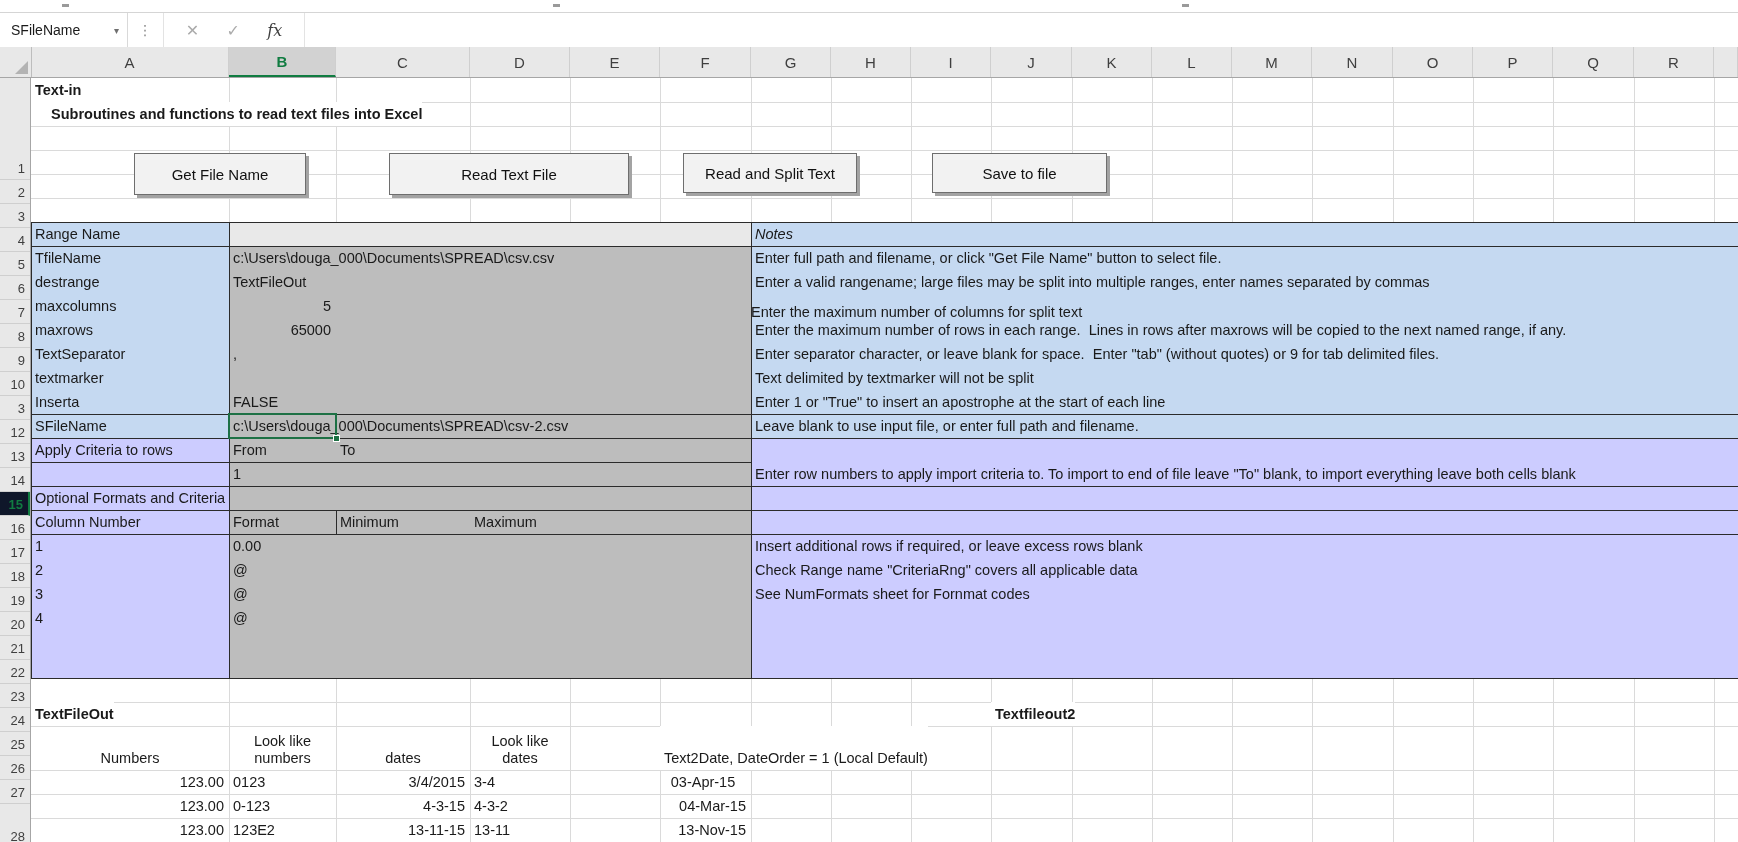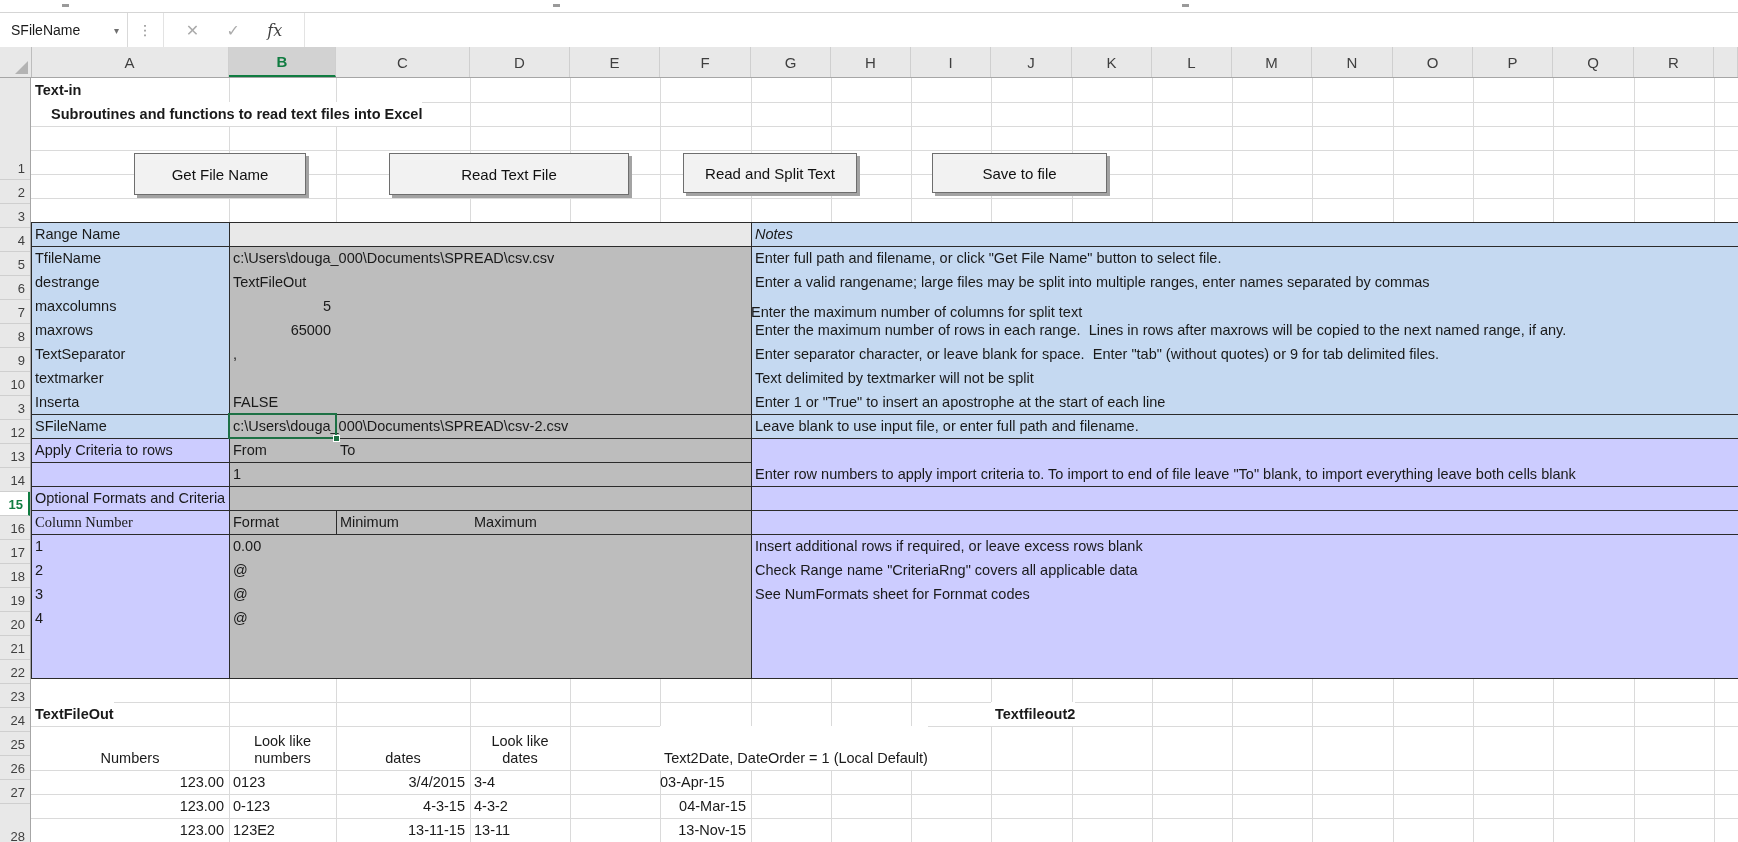--- a/index.html
+++ b/index.html
@@ -25,21 +25,21 @@
   .colhdr{position:absolute;left:0;top:47px;width:100%;height:31px;background:#e8e8e8;border-bottom:1px solid #a6a6a6;box-sizing:border-box;}
   .corner{position:absolute;left:0;top:0;width:31px;height:30px;border-right:1px solid #bdbdbd;}
   .corner-tri{position:absolute;right:3px;bottom:3px;width:0;height:0;border-left:13px solid transparent;border-bottom:13px solid #b3b3b3;}
   .ch{position:absolute;top:0;height:30px;box-sizing:border-box;border-right:1px solid #cfcfcf;
       display:flex;align-items:center;justify-content:center;font-size:15px;color:#3f3f3f;}
   .ch.sel{background:#d2d2d2;border-bottom:2px solid #107c41;color:#107c41;font-weight:bold;}
   
   .rowhdr{position:absolute;left:0;top:78px;width:31px;height:764px;background:#e8e8e8;border-right:1px solid #a6a6a6;box-sizing:border-box;}
   .rh{position:absolute;left:0;width:30px;box-sizing:border-box;border-bottom:1px solid #cfcfcf;
       display:flex;align-items:flex-end;justify-content:flex-end;padding:0 5px 3px 0;font-size:13px;color:#3f3f3f;}
-  .rh.sel{background:#ffffff;color:#107c41;font-weight:bold;border-right:2px solid #107c41;}
+  .rh.sel{background:#0f172a;color:#107c41;font-weight:bold;border-right:2px solid #107c41;}
   
   .layer{position:absolute;left:0;top:0;width:1738px;height:842px;}
   .gv{position:absolute;width:1px;background:#dadada;}
   .gh{position:absolute;height:1px;background:#dadada;}
   .fill{position:absolute;}
   .bl{position:absolute;background:#2b2b2b;}
   .cell{position:absolute;font-size:14.5px;white-space:pre;}
   .cell.b{font-weight:bold;}
   .cell.flexcell{display:flex;align-items:flex-end;padding-bottom:3px;box-sizing:border-box;line-height:17px;white-space:pre-line;}
   
@@ -233,21 +233,21 @@
       <div class="cell" style="left: 751px; top: 390px; height: 24px; padding-left: 4px; line-height: 24px;">Enter 1 or "True" to insert an apostrophe at the start of each line</div>
       <div class="cell" style="left: 31px; top: 414px; height: 24px; padding-left: 4px; line-height: 24px;">SFileName</div>
       <div class="cell" style="left: 229px; top: 414px; height: 24px; padding-left: 4px; line-height: 24px;">c:\Users\douga_000\Documents\SPREAD\csv-2.csv</div>
       <div class="cell" style="left: 751px; top: 414px; height: 24px; padding-left: 4px; line-height: 24px;">Leave blank to use input file, or enter full path and filename.</div>
       <div class="cell" style="left: 31px; top: 438px; height: 24px; padding-left: 4px; line-height: 24px;">Apply Criteria to rows</div>
       <div class="cell" style="left: 229px; top: 438px; height: 24px; padding-left: 4px; line-height: 24px;">From</div>
       <div class="cell" style="left: 336px; top: 438px; height: 24px; padding-left: 4px; line-height: 24px;">To</div>
       <div class="cell" style="left: 229px; top: 462px; height: 24px; padding-left: 4px; line-height: 24px;">1</div>
       <div class="cell" style="left: 751px; top: 462px; height: 24px; padding-left: 4px; line-height: 24px;">Enter row numbers to apply import criteria to. To import to end of file leave "To" blank, to import everything leave both cells blank</div>
       <div class="cell" style="left: 31px; top: 486px; height: 24px; padding-left: 4px; line-height: 24px;">Optional Formats and Criteria</div>
-      <div class="cell" style="left: 31px; top: 510px; height: 24px; padding-left: 4px; line-height: 24px; font-family: Liberation Serif, serif;">Column Number</div>
+      <div class="cell" style="left: 31px; top: 510px; height: 24px; padding-left: 4px; line-height: 24px;">Column Number</div>
       <div class="cell" style="left: 229px; top: 510px; height: 24px; padding-left: 4px; line-height: 24px;">Format</div>
       <div class="cell" style="left: 336px; top: 510px; height: 24px; padding-left: 4px; line-height: 24px;">Minimum</div>
       <div class="cell" style="left: 470px; top: 510px; height: 24px; padding-left: 4px; line-height: 24px;">Maximum</div>
       <div class="cell" style="left: 31px; top: 534px; height: 24px; padding-left: 4px; line-height: 24px;">1</div>
       <div class="cell" style="left: 229px; top: 534px; height: 24px; padding-left: 4px; line-height: 24px; text-align: right;">0.00</div>
       <div class="cell" style="left: 751px; top: 534px; height: 24px; padding-left: 4px; line-height: 24px;">Insert additional rows if required, or leave excess rows blank</div>
       <div class="cell" style="left: 31px; top: 558px; height: 24px; padding-left: 4px; line-height: 24px;">2</div>
       <div class="cell" style="left: 229px; top: 558px; height: 24px; padding-left: 4px; line-height: 24px;">@</div>
       <div class="cell" style="left: 751px; top: 558px; height: 24px; padding-left: 4px; line-height: 24px;">Check Range name "CriteriaRng" covers all applicable data</div>
       <div class="cell" style="left: 31px; top: 582px; height: 24px; padding-left: 4px; line-height: 24px;">3</div>
@@ -261,21 +261,21 @@
       <div class="cell flexcell" style="left: 229px; top: 726px; height: 44px; width: 107px; text-align: center; justify-content: center;">Look like
 numbers</div>
       <div class="cell flexcell" style="left: 336px; top: 726px; height: 44px; width: 134px; text-align: center; justify-content: center;">dates</div>
       <div class="cell flexcell" style="left: 470px; top: 726px; height: 44px; width: 100px; text-align: center; justify-content: center;">Look like
 dates</div>
       <div class="cell flexcell" style="left: 660px; top: 726px; height: 44px; padding-left: 4px; justify-content: flex-start; background: rgb(255, 255, 255);">Text2Date, DateOrder = 1 (Local Default)</div>
       <div class="cell" style="left: 31px; top: 770px; height: 24px; width: 198px; text-align: right; padding-right: 5px; box-sizing: border-box; line-height: 24px;">123.00</div>
       <div class="cell" style="left: 229px; top: 770px; height: 24px; padding-left: 4px; line-height: 24px;">0123</div>
       <div class="cell" style="left: 336px; top: 770px; height: 24px; width: 134px; text-align: right; padding-right: 5px; box-sizing: border-box; line-height: 24px;">3/4/2015</div>
       <div class="cell" style="left: 470px; top: 770px; height: 24px; padding-left: 4px; line-height: 24px;">3-4</div>
-      <div class="cell" style="left: 660px; top: 770px; height: 24px; width: 91px; text-align: left; padding-right: 5px; box-sizing: border-box; line-height: 24px;">03-Apr-15</div>
+      <div class="cell" style="left: 660px; top: 770px; height: 24px; width: 91px; text-align: center; padding-right: 5px; box-sizing: border-box; line-height: 24px;">03-Apr-15</div>
       <div class="cell" style="left: 31px; top: 794px; height: 24px; width: 198px; text-align: right; padding-right: 5px; box-sizing: border-box; line-height: 24px;">123.00</div>
       <div class="cell" style="left: 229px; top: 794px; height: 24px; padding-left: 4px; line-height: 24px;">0-123</div>
       <div class="cell" style="left: 336px; top: 794px; height: 24px; width: 134px; text-align: right; padding-right: 5px; box-sizing: border-box; line-height: 24px;">4-3-15</div>
       <div class="cell" style="left: 470px; top: 794px; height: 24px; padding-left: 4px; line-height: 24px;">4-3-2</div>
       <div class="cell" style="left: 660px; top: 794px; height: 24px; width: 91px; text-align: right; padding-right: 5px; box-sizing: border-box; line-height: 24px;">04-Mar-15</div>
       <div class="cell" style="left: 31px; top: 818px; height: 24px; width: 198px; text-align: right; padding-right: 5px; box-sizing: border-box; line-height: 24px;">123.00</div>
       <div class="cell" style="left: 229px; top: 818px; height: 24px; padding-left: 4px; line-height: 24px;">123E2</div>
       <div class="cell" style="left: 336px; top: 818px; height: 24px; width: 134px; text-align: right; padding-right: 5px; box-sizing: border-box; line-height: 24px;">13-11-15</div>
       <div class="cell" style="left: 470px; top: 818px; height: 24px; padding-left: 4px; line-height: 24px;">13-11</div>
       <div class="cell" style="left: 660px; top: 818px; height: 24px; width: 91px; text-align: right; padding-right: 5px; box-sizing: border-box; line-height: 24px;">13-Nov-15</div>

